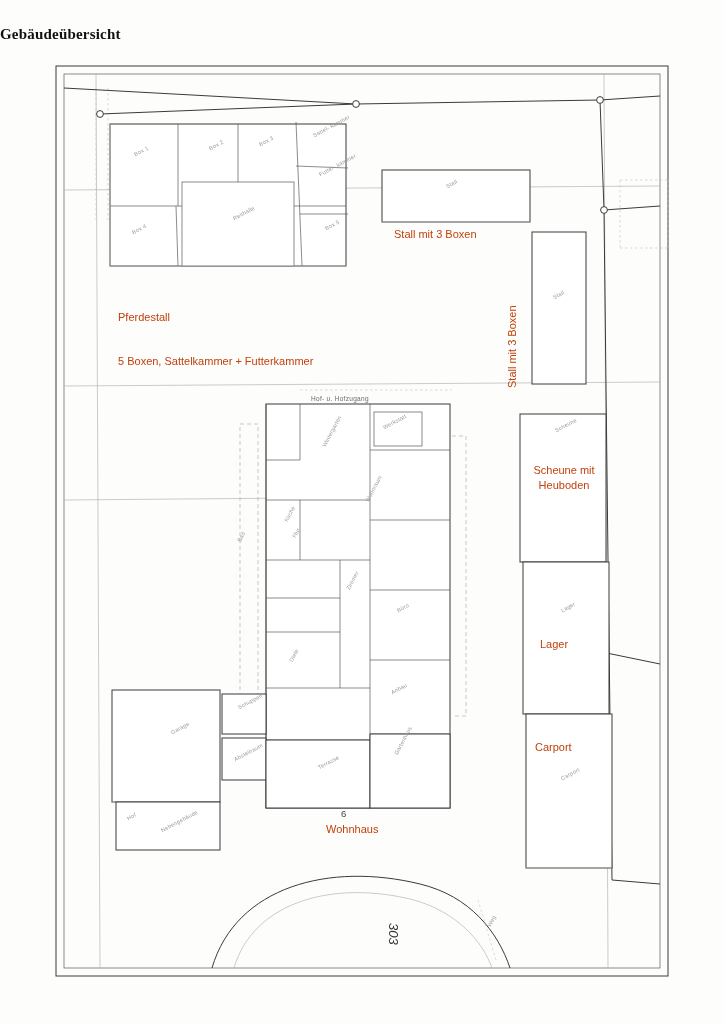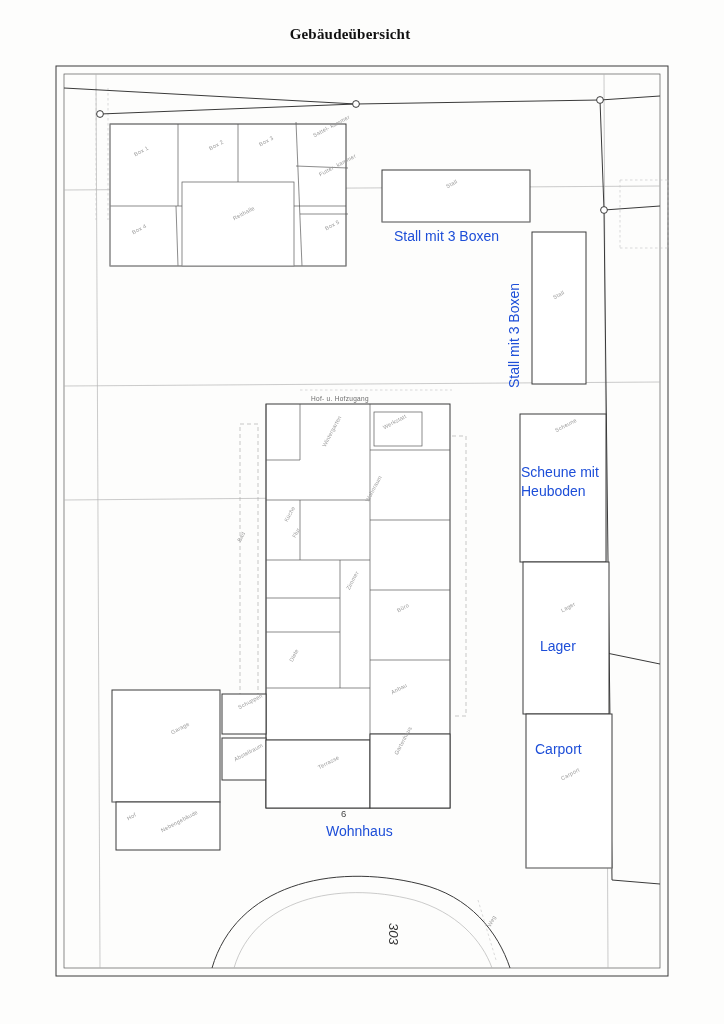--- a/index.html
+++ b/index.html
@@ -21,21 +21,21 @@
     inset: 0;
     background: #fdfdfc;
   }
 
   
   #doc-title {
     position: absolute;
     top: 26px;
     left: 0;
     width: 700px;
-    text-align: center;
+    text-align: left;
     font-family: "Liberation Serif", serif;
     font-weight: bold;
     font-size: 15px;
     letter-spacing: 0.2px;
     color: #111;
   }
 
   
   #plan {
     position: absolute;
@@ -45,38 +45,38 @@
     height: 1024px;
   }
   #plan svg {
     display: block;
   }
 
   
   .plan-label {
     position: absolute;
     font-family: "Liberation Sans", sans-serif;
-    font-size: 14px;
-    color: #1d4ed8;
+    font-size: 11px;
+    color: #c2410c;
     line-height: 1.35;
     white-space: pre;
   }
   .plan-label.vertical {
     writing-mode: vertical-rl;
     transform: rotate(180deg);
     white-space: nowrap;
   }
   .plan-label.centered {
     text-align: center;
   }
 
   #label-pferdestall { left: 118px; top: 280px; }
   #label-stall3-1    { left: 394px; top: 227px; }
   #label-stall3-2    { left: 505px; top: 268px; height: 120px; }
-  #label-scheune     { left: 521px; top: 463px; width: 86px; text-align: left; }
+  #label-scheune     { left: 521px; top: 463px; width: 86px; text-align: center; }
   #label-lager       { left: 540px; top: 637px; }
   #label-carport     { left: 535px; top: 740px; }
   #label-wohnhaus    { left: 326px; top: 822px; }
   #label-wohnhaus-no { left: 341px; top: 808px; font-size: 9.5px; color: #444; }
   #label-303         { left: 370px; top: 905px; font-size: 13px; font-style: italic; color: #333; }
   #label-303 .rot    { display: inline-block; writing-mode: vertical-rl; }
   #label-hofzufahrt  { left: 311px; top: 395px; font-size: 6.5px; color: #6b6b6b; letter-spacing: .3px; }
 
   
   .room-cap {
@@ -225,20 +225,24 @@
 
       <g>
         <path class="ln" d="M212 968 C 236 886, 330 862, 420 884 C 470 896, 498 932, 510 968"></path>
         <path class="lnf" d="M234 968 C 254 900, 336 880, 414 900 C 456 912, 482 940, 492 968"></path>
       </g>
 
       <path class="dash2" d="M478 900 L496 960"></path>
     </svg>
   </div>
 
+  <div class="plan-label" id="label-pferdestall">
+    <div>Pferdestall</div>
+    <div>5 Boxen, Sattelkammer + Futterkammer</div>
+  </div>
 
   <div class="plan-label" id="label-stall3-1">Stall mit 3 Boxen</div>
 
   <div class="plan-label vertical" id="label-stall3-2">Stall mit 3 Boxen</div>
 
   <div class="plan-label centered" id="label-scheune">Scheune mit
 Heuboden</div>
 
   <div class="plan-label" id="label-lager">Lager</div>
 

